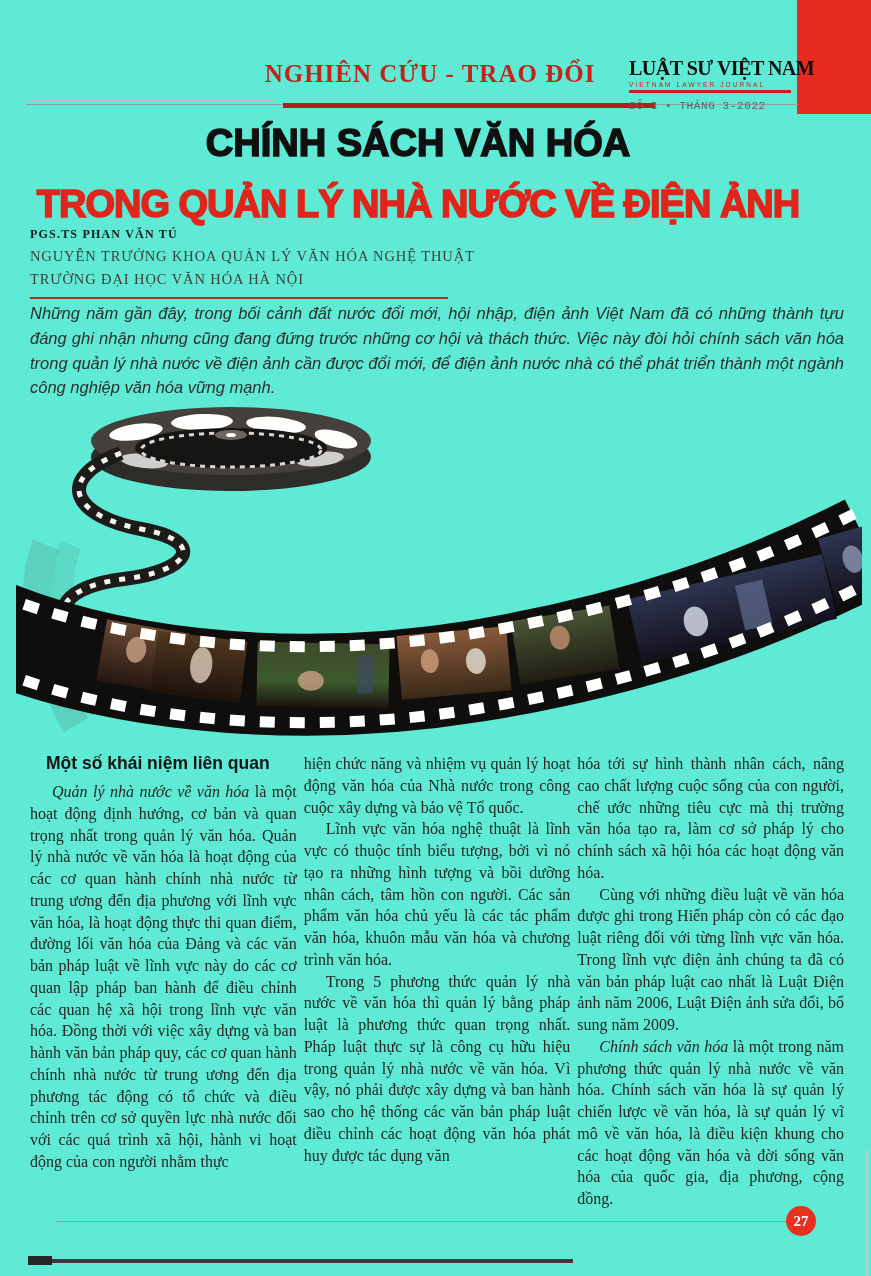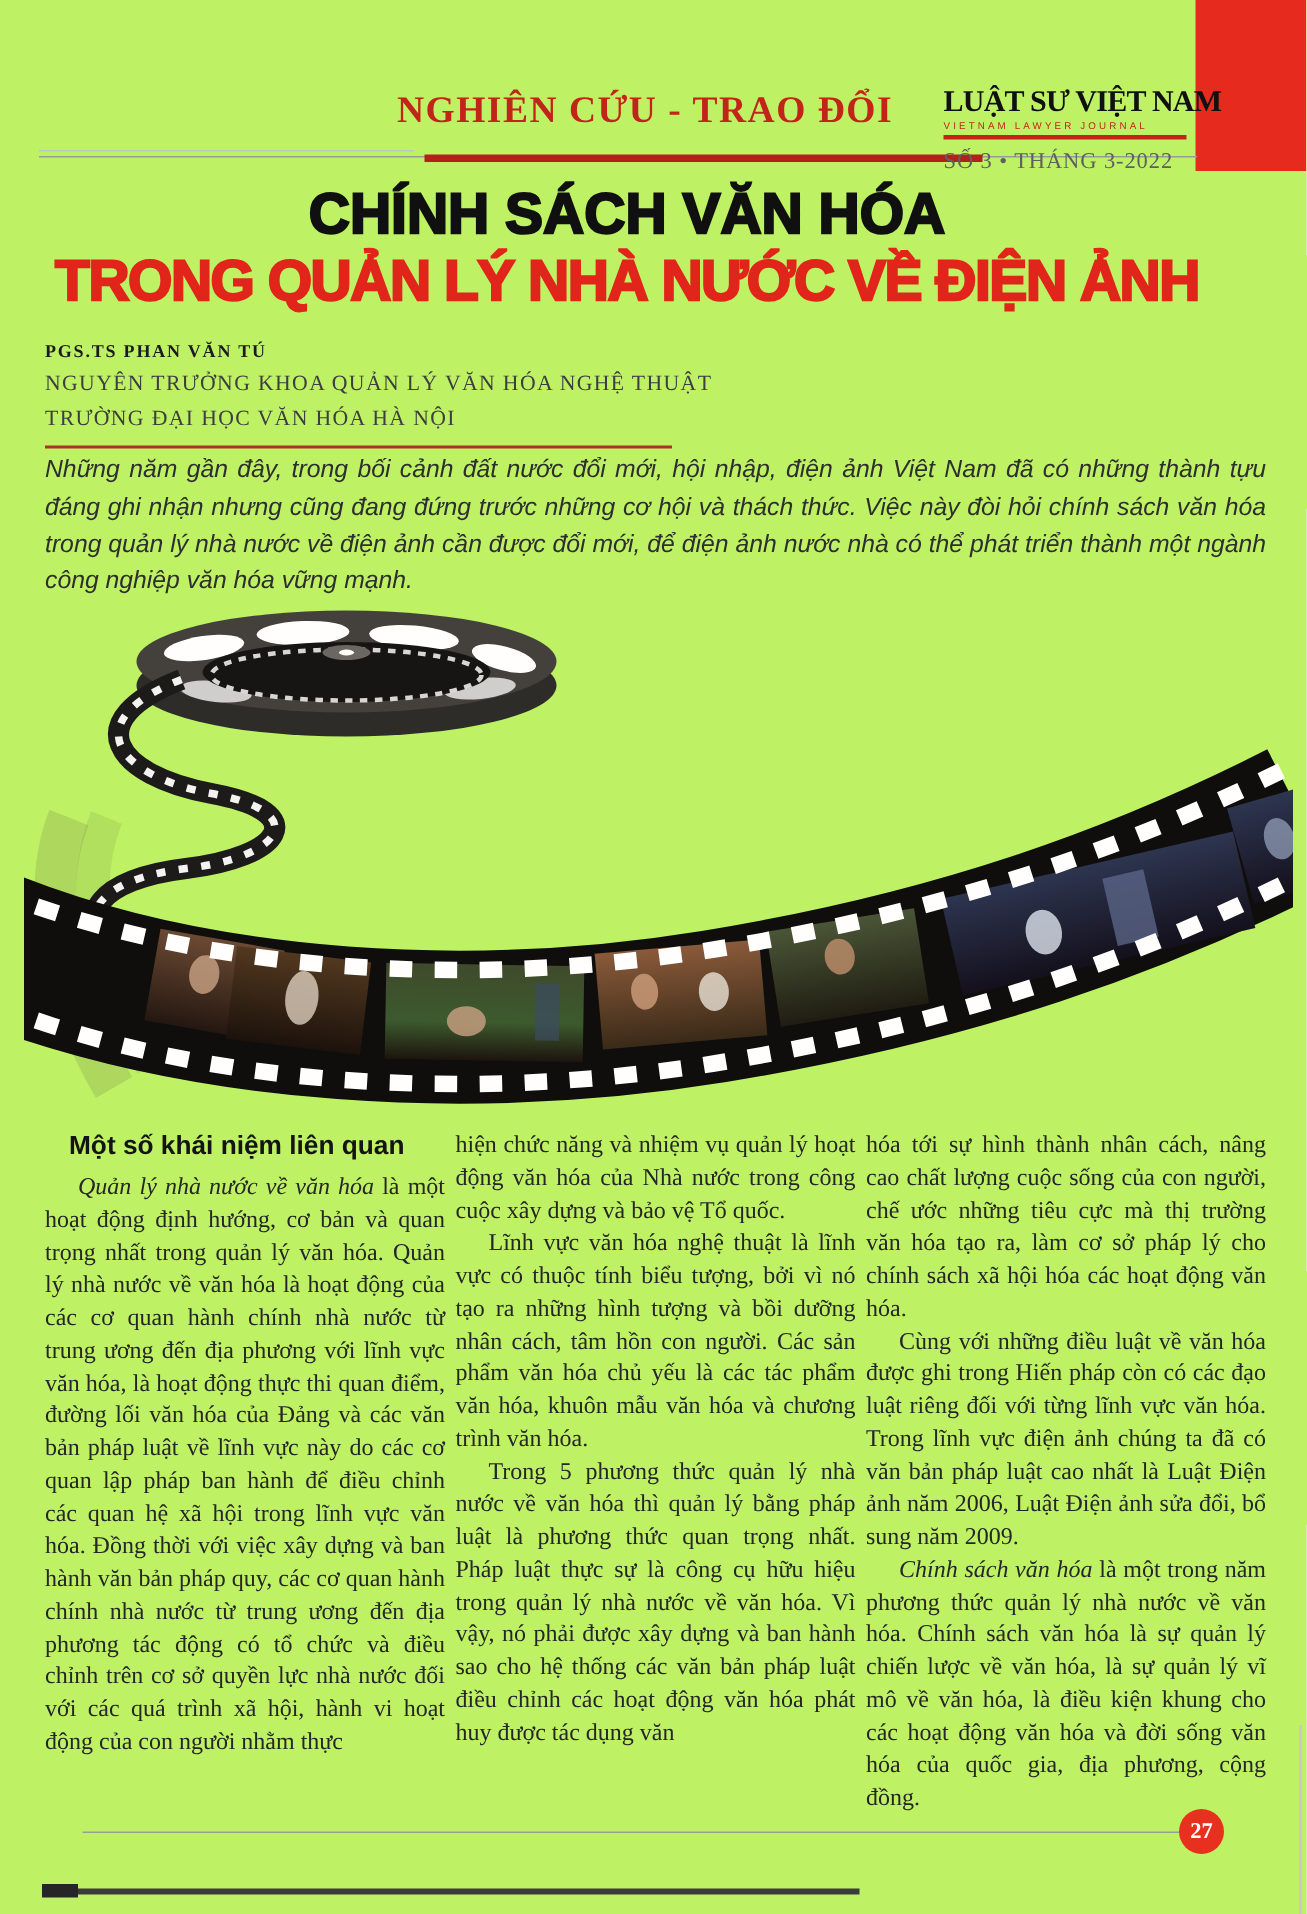--- a/index.html
+++ b/index.html
@@ -1,39 +1,39 @@
 <!DOCTYPE html>
 <html><head>
 <meta charset="utf-8">
 <style>
   html,body{margin:0;padding:0;background:#e9e9e9;}
-  .page{position:relative;width:871px;height:1276px;margin:0 auto;background:#bef264;overflow:hidden;
+  .page{position:relative;width:871px;height:1276px;margin:0 auto;background:#5eead4;overflow:hidden;
         font-family:"Liberation Serif",serif;color:#222;}
 
   
   .corner-block{position:absolute;top:0;right:0;width:74px;height:114px;background:#e62b1e;}
   .section-title{position:absolute;top:60px;left:0;width:860px;text-align:center;
     font-family:"Liberation Serif",serif;font-weight:bold;font-size:25px;letter-spacing:1px;color:#c3241a;}
   .header-hr-gray{position:absolute;top:104px;left:26px;width:772px;height:1px;background:#9a9a9a;}
   .header-hr-gray2{position:absolute;top:100px;left:26px;width:250px;height:1px;background:#c4c4c4;}
   .header-hr-red{position:absolute;top:103px;left:283px;width:372px;height:5px;background:#b22018;}
 
   .logo{position:absolute;top:57px;right:80px;width:162px;}
   .logo-name{font-family:"Liberation Serif",serif;font-weight:bold;font-size:20px;letter-spacing:-0.5px;
     color:#101010;white-space:nowrap;}
   .logo-sub{font-family:"Liberation Sans",sans-serif;font-size:6.5px;letter-spacing:2.1px;color:#c3241a;
     margin-top:1px;white-space:nowrap;}
   .logo-rule{height:3px;background:#c3241a;margin-top:2px;}
-  .logo-issue{font-family:Liberation Serif, serif;font-size:15px;letter-spacing:0.6px;color:#5f5f5f;margin-top:7px;}
+  .logo-issue{font-family:Liberation Mono, monospace;font-size:11px;letter-spacing:0.6px;color:#5f5f5f;margin-top:7px;}
 
   
   .title-wrap{position:absolute;top:123px;left:0;right:35px;text-align:center;
     font-family:"Liberation Sans",sans-serif;font-weight:bold;line-height:1.08;}
   .title-line1{font-size:38px;color:#101010;letter-spacing:0;-webkit-text-stroke:1.6px #101010;}
-  .title-line2{font-size:38px;color:#e1251b;letter-spacing:-1px;-webkit-text-stroke:1.6px #e1251b;margin-top:4px;}
+  .title-line2{font-size:38px;color:#e1251b;letter-spacing:-1px;-webkit-text-stroke:1.6px #e1251b;margin-top:20px;}
 
   
   .author{position:absolute;top:227px;left:30px;}
   .author-name{font-weight:bold;font-size:12px;letter-spacing:1.2px;color:#1b1b1b;}
   .author-role,.author-org{font-size:14.5px;letter-spacing:0.9px;color:#3e3e3e;margin-top:6px;}
   .author-rule{width:418px;height:2px;background:#a93226;margin-top:9px;}
 
   
   .abstract{position:absolute;top:301px;left:30px;width:814px;
     font-family:"Liberation Sans",sans-serif;font-style:italic;font-size:16.5px;line-height:1.5;

